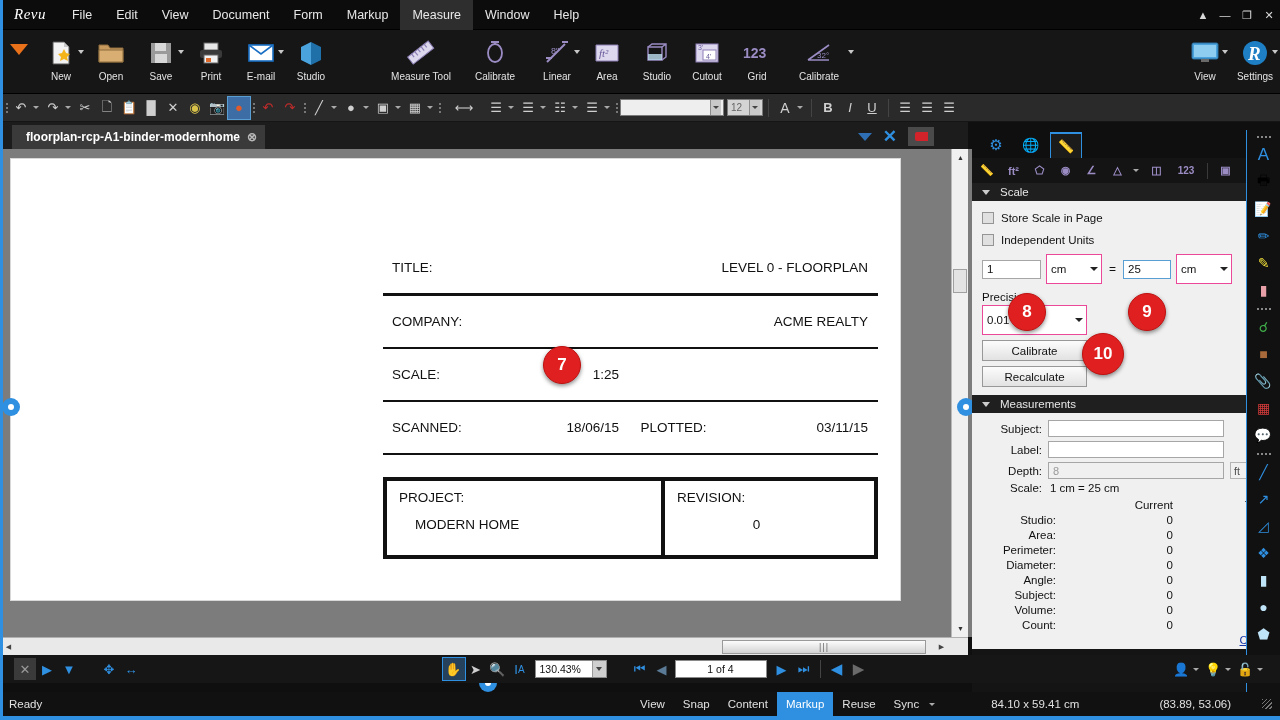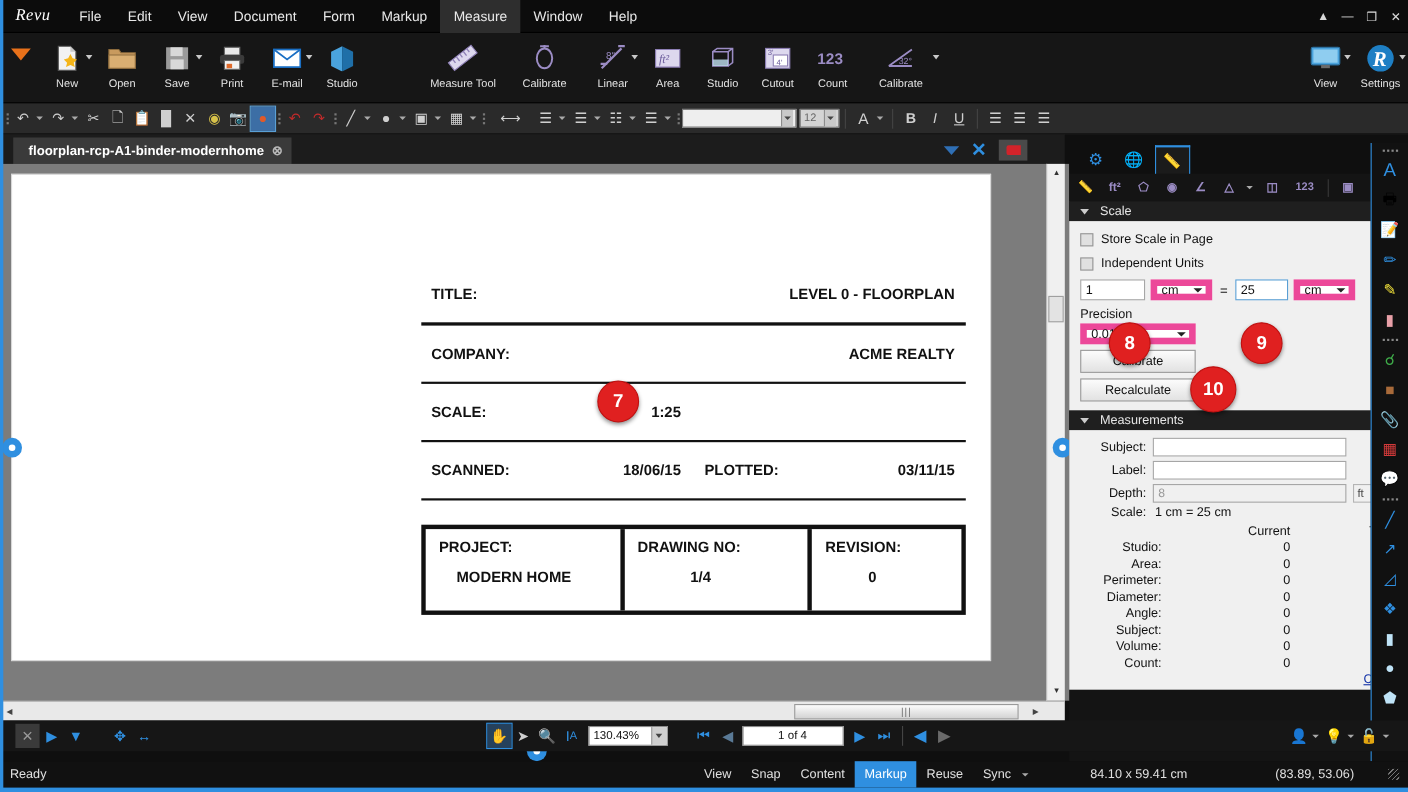--- a/index.html
+++ b/index.html
@@ -95,21 +95,21 @@
   .tab-right { position: absolute; right: 34px; bottom: 3px; display: flex; align-items: center; gap: 11px; }
   .tri-dn { width: 0; height: 0; border-left: 7px solid transparent; border-right: 7px solid transparent;
             border-top: 8px solid #2f6fb5; }
   .x-blue { color: #2f8fe0; font-size: 17px; font-weight: bold; line-height: 14px; }
   .redtag { width: 26px; height: 19px; background: #4a4a4a; display: flex; align-items: center; justify-content: center; }
   .redtag i { width: 13px; height: 9px; background: #d2232a; border-radius: 2px 0 0 2px; display: block; }
 
   
   .docarea {
     position: absolute; top: 149px; left: 0; width: 1115px; height: 488px;
-    background: #7c7c7c; overflow: hidden; font-weight: bold;
+    background: #7c7c7c; overflow: hidden;
   }
   .page {
     position: absolute; left: 10px; top: 9px; width: 891px; height: 443px;
     background: #fff; border: 1px solid #d8d8d8;
   }
   .docsheet { position: absolute; left: 372px; top: 83px; width: 495px; color: #111;
               font-size: 13.5px; font-family: "Liberation Sans", sans-serif; }
   .dsrow { display: flex; height: 51px; align-items: center; }
   .dscell { display: flex; align-items: center; justify-content: space-between;
             height: 100%; padding: 0 10px 0 9px; }
@@ -151,21 +151,21 @@
   .section-hdr { height: 18px; background: #1f1f1f; color: #e6e6e6; font-size: 11.5px;
                  display: flex; align-items: center; gap: 10px; padding-left: 10px; }
   .tri-r { width: 0; height: 0; border-left: 4.5px solid transparent; border-right: 4.5px solid transparent; border-top: 5px solid #ccc; }
 
   .scalebody { background: #f0f0f0; padding: 6px 10px 4px 10px; position: relative; }
   .chkrow { display: flex; align-items: center; gap: 7px; height: 22px; font-size: 11.5px; color: #111; }
   .chk { width: 12px; height: 12px; background: #e0e0e0; border: 1px solid #959595; }
   .fieldrow { display: flex; align-items: center; gap: 5px; margin-top: 3px; }
   .txtin { height: 19px; background: #fff; border: 1px solid #a6a6a6; font-size: 11.5px; color: #111;
            display: flex; align-items: center; padding-left: 4px; }
-  .selin { height: 19px; background: #fff; border: 6px solid #ec4899; font-size: 11.5px; color: #111;
+  .selin { height: 30px; background: #fff; border: 1px solid #ec4899; font-size: 11.5px; color: #111;
            display: flex; align-items: center; padding-left: 4px; justify-content: space-between; }
   .selin .sc { width: 15px; height: 17px; display: flex; align-items: center; justify-content: center; }
   .selin .sc::after { content: ''; width: 0; height: 0; border-left: 4px solid transparent; border-right: 4px solid transparent; border-top: 4.5px solid #222; }
   .eq { font-size: 12px; color: #111; padding: 0 2px; }
   .precislbl { font-size: 11.5px; color: #111; margin-top: 7px; }
   .btnstd { height: 21px; background: linear-gradient(#fcfcfc,#e2e2e2); border: 1px solid #989898;
             font-size: 11.5px; color: #111; display: flex; align-items: center; justify-content: center;
             margin-top: 5px; width: 105px; }
   .panelscroll { position: absolute; right: 12px; top: 184px; width: 14px; height: 247px; background: #f2f2f2; border: 1px solid #c2c2c2; }
   .ps-arrow { width: 12px; height: 13px; display: flex; align-items: center; justify-content: center; font-size: 6px; color: #444; }
@@ -378,21 +378,21 @@
             </svg>
           </div>
           <div class="lb">Cutout</div>
         </div>
         <div class="rb-btn">
           <div class="ic">
             <svg width="30" height="22" viewBox="0 0 30 22">
               <text x="1" y="16" font-size="14" fill="#9b8cc4" font-family="sans-serif" font-weight="bold">123</text>
             </svg>
           </div>
-          <div class="lb">Count</div>
+          <div class="lb">Grid</div>
         </div>
         <div class="rb-btn rb-wide">
           <div class="ic">
             <svg width="28" height="24" viewBox="0 0 28 24">
               <path d="M3 19L24 4M3 19h21" stroke="#9b8cc4" stroke-width="1.6" fill="none"></path>
               <text x="12" y="17" font-size="8" fill="#9b8cc4" font-family="sans-serif">32°</text>
             </svg>
           </div>
           <div class="lb">Calibrate</div>
           <span class="caret-s"></span>
@@ -556,24 +556,20 @@
             <span>PLOTTED:</span>
             <span>03/11/15</span>
           </div>
         </div>
         <div class="hr-thick"></div>
 
         <div class="bot-box">
           <div class="bot-cell" style="flex:1.33">
             <div>PROJECT:</div>
             <div class="bot-val">MODERN HOME</div>
-          </div>
-          <div class="bot-cell" style="flex:1.25">
-            <div>DRAWING NO:</div>
-            <div class="bot-val ctr" style="padding-right:40px">1/4</div>
           </div>
           <div class="bot-cell">
             <div>REVISION:</div>
             <div class="bot-val ctr" style="padding-right:38px">0</div>
           </div>
         </div>
 
       </div>
     </div>
   </div>

